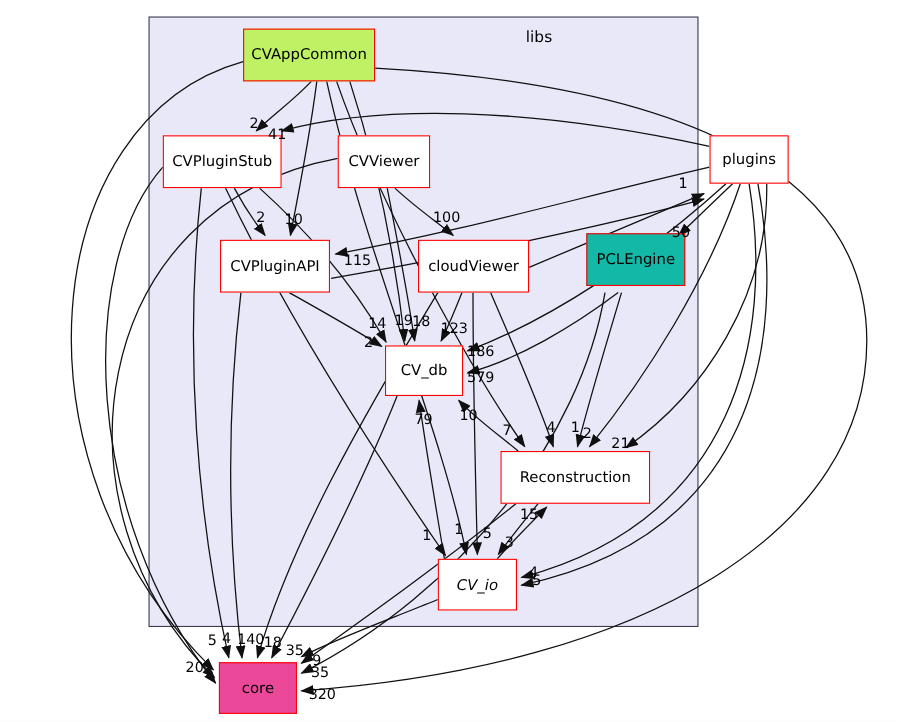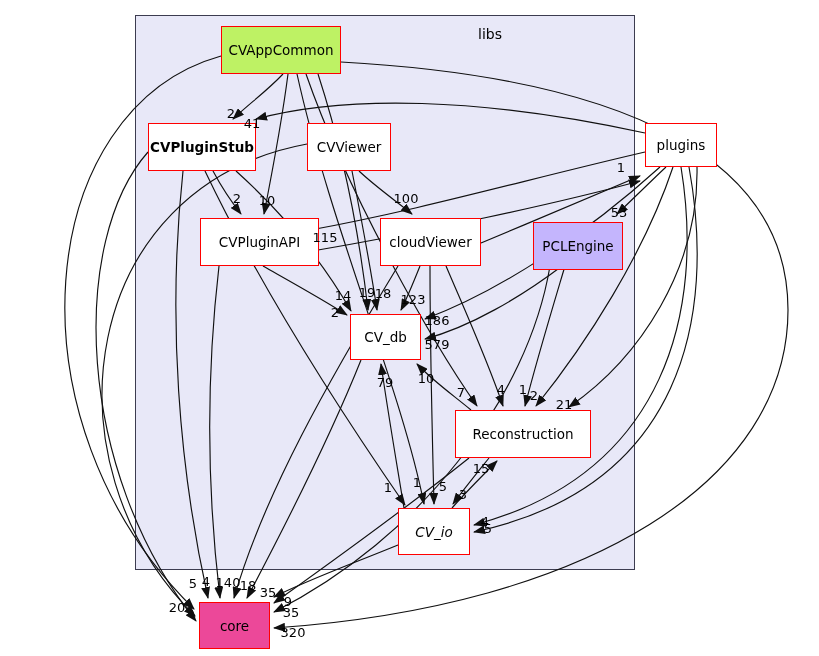--- a/index.html
+++ b/index.html
@@ -79,40 +79,40 @@
         <path d="M469 458 C399 514 330 563 274 603" fill="none" stroke="#101010" stroke-width="1.15" marker-end="url(#arrow)"></path>
         <path d="M550 266 C528 398 420 538 274 612" fill="none" stroke="#101010" stroke-width="1.15" marker-end="url(#arrow)"></path>
         <path d="M341 62 C630 78 788 160 788 310 C788 480 590 606 274 628" fill="none" stroke="#101010" stroke-width="1.15" marker-end="url(#arrow)"></path>
         <path d="M221 56 C35 108 2 420 194 609" fill="none" stroke="#101010" stroke-width="1.15" marker-end="url(#arrow)"></path>
         <path d="M307 144 C80 186 40 462 195 616" fill="none" stroke="#101010" stroke-width="1.15" marker-end="url(#arrow)"></path>
         <path d="M148 152 C70 240 75 470 196 621" fill="none" stroke="#101010" stroke-width="1.15" marker-end="url(#arrow)"></path>
       </g>
   </svg>
   <div id="nodes">
       <div class="node" style="left: 221px; top: 26px; width: 120px; height: 48px; background: #bef264; border-color: rgb(255, 0, 0); color: rgb(0, 0, 0);">CVAppCommon</div>
-      <div class="node" style="left: 148px; top: 123px; width: 108px; height: 48px; background: rgb(255, 255, 255); border-color: rgb(255, 0, 0); color: rgb(0, 0, 0); font-weight: bold;">CVPluginStub</div>
+      <div class="node" style="left: 148px; top: 123px; width: 108px; height: 48px; background: rgb(255, 255, 255); border-color: rgb(255, 0, 0); color: rgb(0, 0, 0);">CVPluginStub</div>
       <div class="node" style="left: 307px; top: 123px; width: 84px; height: 48px; background: rgb(255, 255, 255); border-color: rgb(255, 0, 0); color: rgb(0, 0, 0);">CVViewer</div>
       <div class="node" style="left: 645px; top: 123px; width: 72px; height: 44px; background: rgb(255, 255, 255); border-color: rgb(255, 0, 0); color: rgb(0, 0, 0);">plugins</div>
-      <div class="node" style="left: 200px; top: 218px; width: 119px; height: 48px; background: rgb(255, 255, 255); border-color: rgb(255, 0, 0); color: rgb(0, 0, 0);">CVPluginAPI</div>
+      <div class="node" style="left: 200px; top: 218px; width: 100px; height: 48px; background: rgb(255, 255, 255); border-color: rgb(255, 0, 0); color: rgb(0, 0, 0);">CVPluginAPI</div>
       <div class="node" style="left: 380px; top: 218px; width: 101px; height: 48px; background: rgb(255, 255, 255); border-color: rgb(255, 0, 0); color: rgb(0, 0, 0);">cloudViewer</div>
-      <div class="node" style="left: 533px; top: 222px; width: 90px; height: 48px; background: #c4b5fd; border-color: rgb(255, 0, 0); color: rgb(0, 0, 0);">PCLEngine</div>
+      <div class="node" style="left: 533px; top: 212px; width: 90px; height: 48px; background: #14b8a6; border-color: rgb(255, 0, 0); color: rgb(0, 0, 0);">PCLEngine</div>
       <div class="node" style="left: 350px; top: 314px; width: 71px; height: 46px; background: rgb(255, 255, 255); border-color: rgb(255, 0, 0); color: rgb(0, 0, 0);">CV_db</div>
       <div class="node" style="left: 455px; top: 410px; width: 136px; height: 48px; background: rgb(255, 255, 255); border-color: rgb(255, 0, 0); color: rgb(0, 0, 0);">Reconstruction</div>
       <div class="node" style="left: 398px; top: 508px; width: 72px; height: 47px; background: rgb(255, 255, 255); border-color: rgb(255, 0, 0); color: rgb(0, 0, 0); font-style: italic;">CV_io</div>
       <div class="node" style="left: 199px; top: 602px; width: 71px; height: 47px; background: #ec4899; border-color: rgb(255, 0, 0); color: rgb(0, 0, 0);">core</div>
     </div>
   <div id="edge-labels">
       <span class="edge-label" style="left: 231px; top: 113px;">2</span>
       <span class="edge-label" style="left: 252px; top: 123px;">41</span>
       <span class="edge-label" style="left: 267px; top: 200px;">10</span>
       <span class="edge-label" style="left: 237px; top: 198px;">2</span>
       <span class="edge-label" style="left: 325px; top: 237px;">115</span>
       <span class="edge-label" style="left: 406px; top: 198px;">100</span>
       <span class="edge-label" style="left: 621px; top: 167px;">1</span>
-      <span class="edge-label" style="left: 619px; top: 212px;">53</span>
+      <span class="edge-label" style="left: 619px; top: 212px;">50</span>
       <span class="edge-label" style="left: 367px; top: 292px;">19</span>
       <span class="edge-label" style="left: 383px; top: 293px;">18</span>
       <span class="edge-label" style="left: 343px; top: 295px;">14</span>
       <span class="edge-label" style="left: 335px; top: 312px;">2</span>
       <span class="edge-label" style="left: 413px; top: 299px;">123</span>
       <span class="edge-label" style="left: 437px; top: 320px;">186</span>
       <span class="edge-label" style="left: 437px; top: 344px;">579</span>
       <span class="edge-label" style="left: 385px; top: 382px;">79</span>
       <span class="edge-label" style="left: 426px; top: 378px;">10</span>
       <span class="edge-label" style="left: 461px; top: 392px;">7</span>

